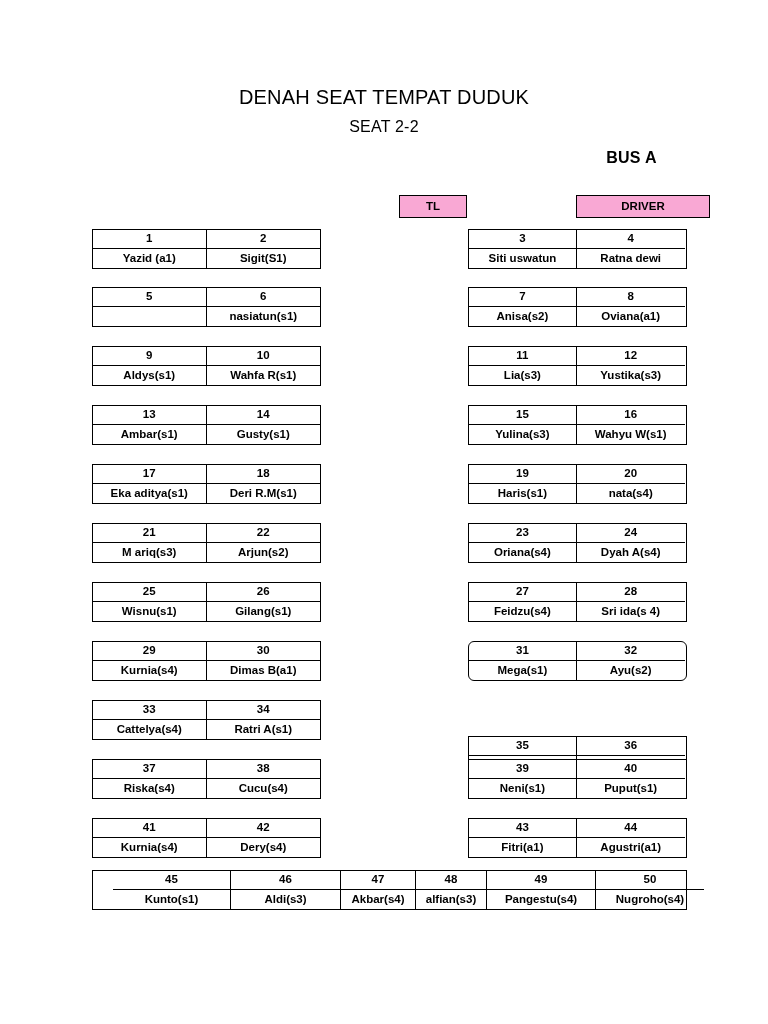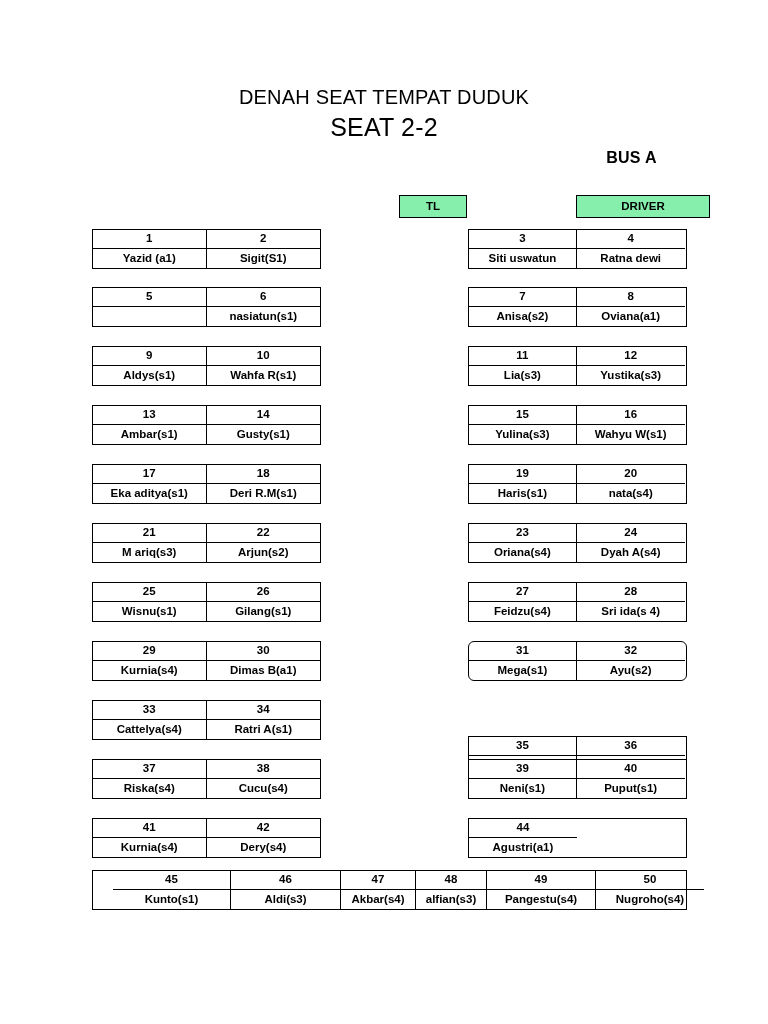--- a/index.html
+++ b/index.html
@@ -26,42 +26,42 @@
     width: 768px;
     text-align: center;
   }
   .title-line-1 {
     font-size: 20px;
     font-weight: 400;
     letter-spacing: 0.2px;
     line-height: 26px;
   }
   .title-line-2 {
-    font-size: 25px;
+    font-size: 16px;
     font-weight: 400;
     letter-spacing: 0.2px;
     line-height: 26px;
     margin-top: 4px;
   }
   .bus-label {
     position: absolute;
     left: 576px;
     top: 149px;
     width: 111px;
     text-align: center;
     font-size: 16px;
     font-weight: bold;
     letter-spacing: 0.3px;
   }
 
   
   .box {
     position: absolute;
     border: 1.6px solid #000;
-    background: #86efac;
+    background: #f9a8d4;
     display: flex;
     align-items: center;
     justify-content: center;
     font-size: 11.5px;
     font-weight: bold;
     line-height: 1;
   }
 
   .tl-box {
     left: 399px;
@@ -352,20 +352,24 @@
         <div class="seat-num">41</div>
         <div class="seat-name">Kurnia(s4)</div>
       </div>
       <div class="seat-cell">
         <div class="seat-num">42</div>
         <div class="seat-name">Dery(s4)</div>
       </div>
     </div>
     <div class="seat-row right-row" style="top: 818px;">
       <div class="seat-cell">
+        <div class="seat-num">43</div>
+        <div class="seat-name">Fitri(a1)</div>
+      </div>
+      <div class="seat-cell">
         <div class="seat-num">44</div>
         <div class="seat-name">Agustri(a1)</div>
       </div>
     </div>
     <div class="seat-row back-row" style="top: 870px;">
       <div class="seat-cell c0">
         <div class="seat-num">45</div>
         <div class="seat-name">Kunto(s1)</div>
       </div>
       <div class="seat-cell c1">

